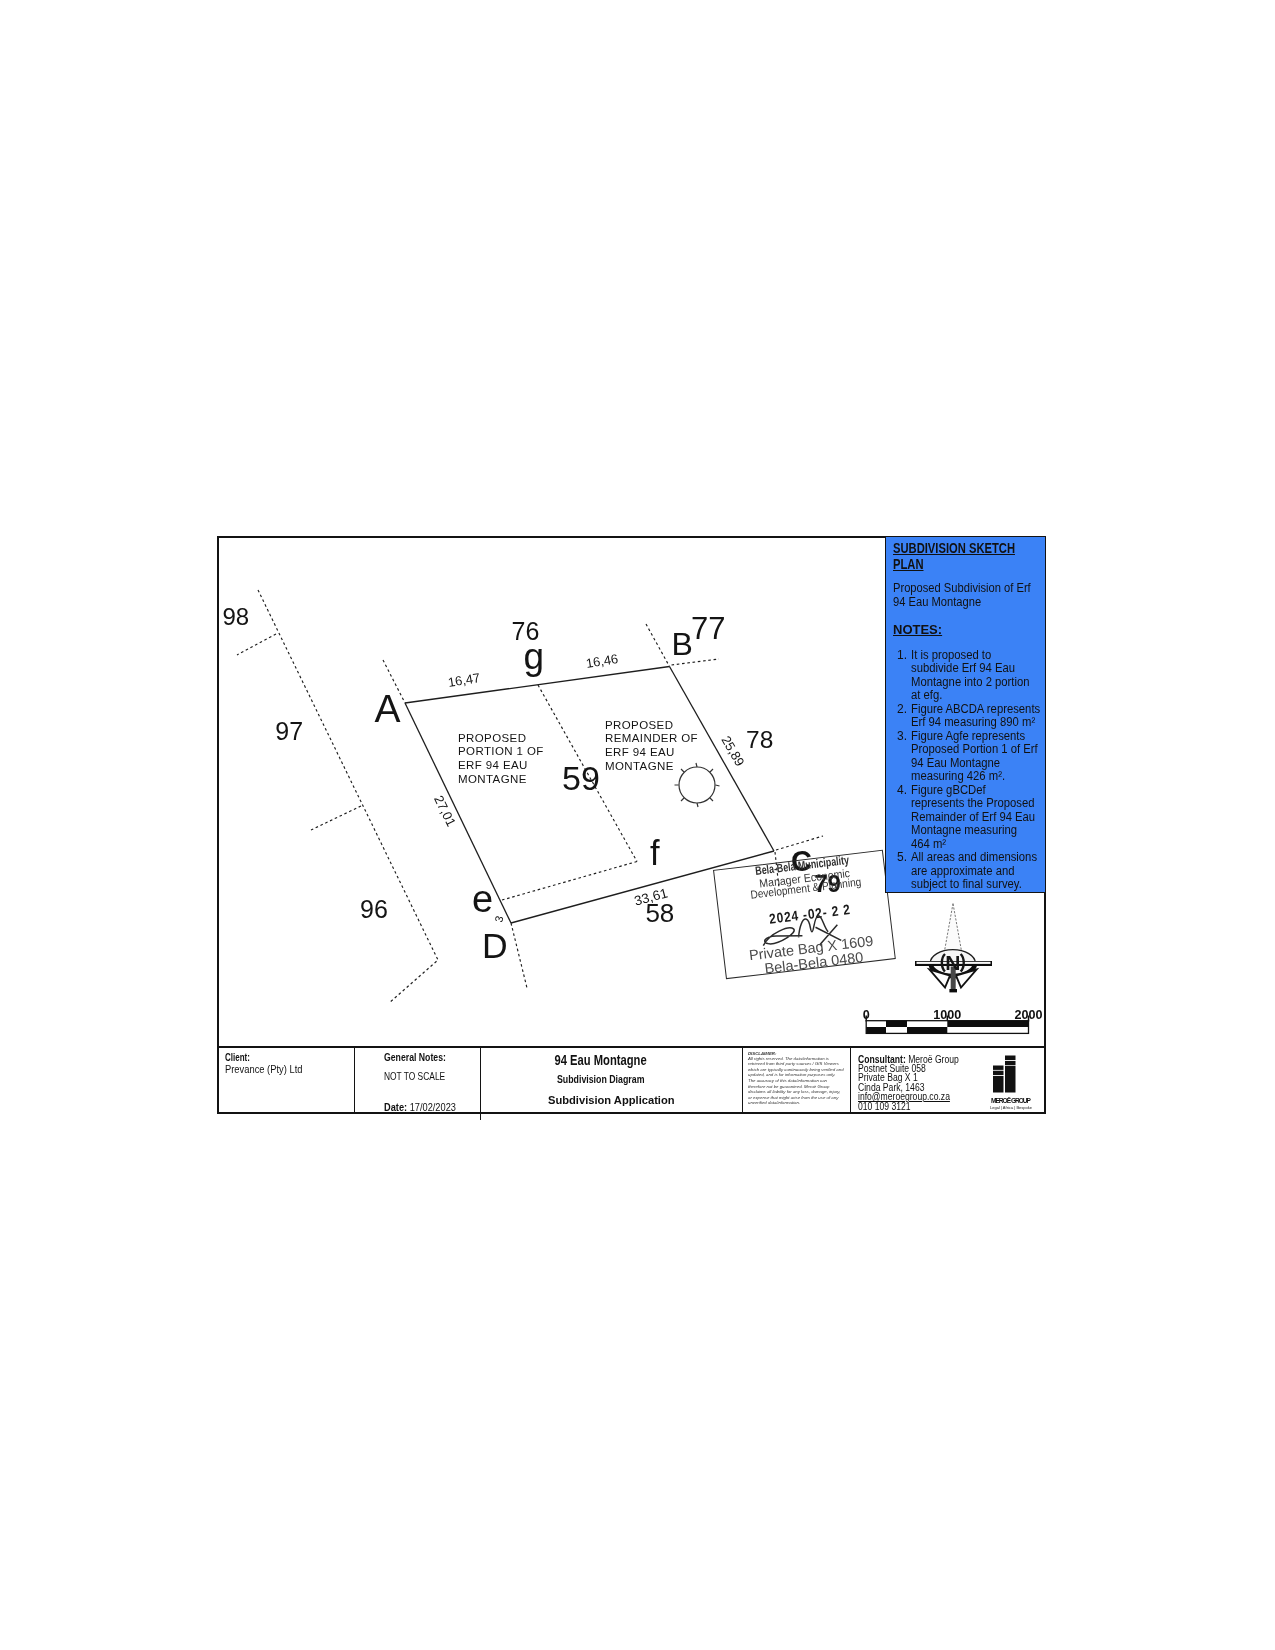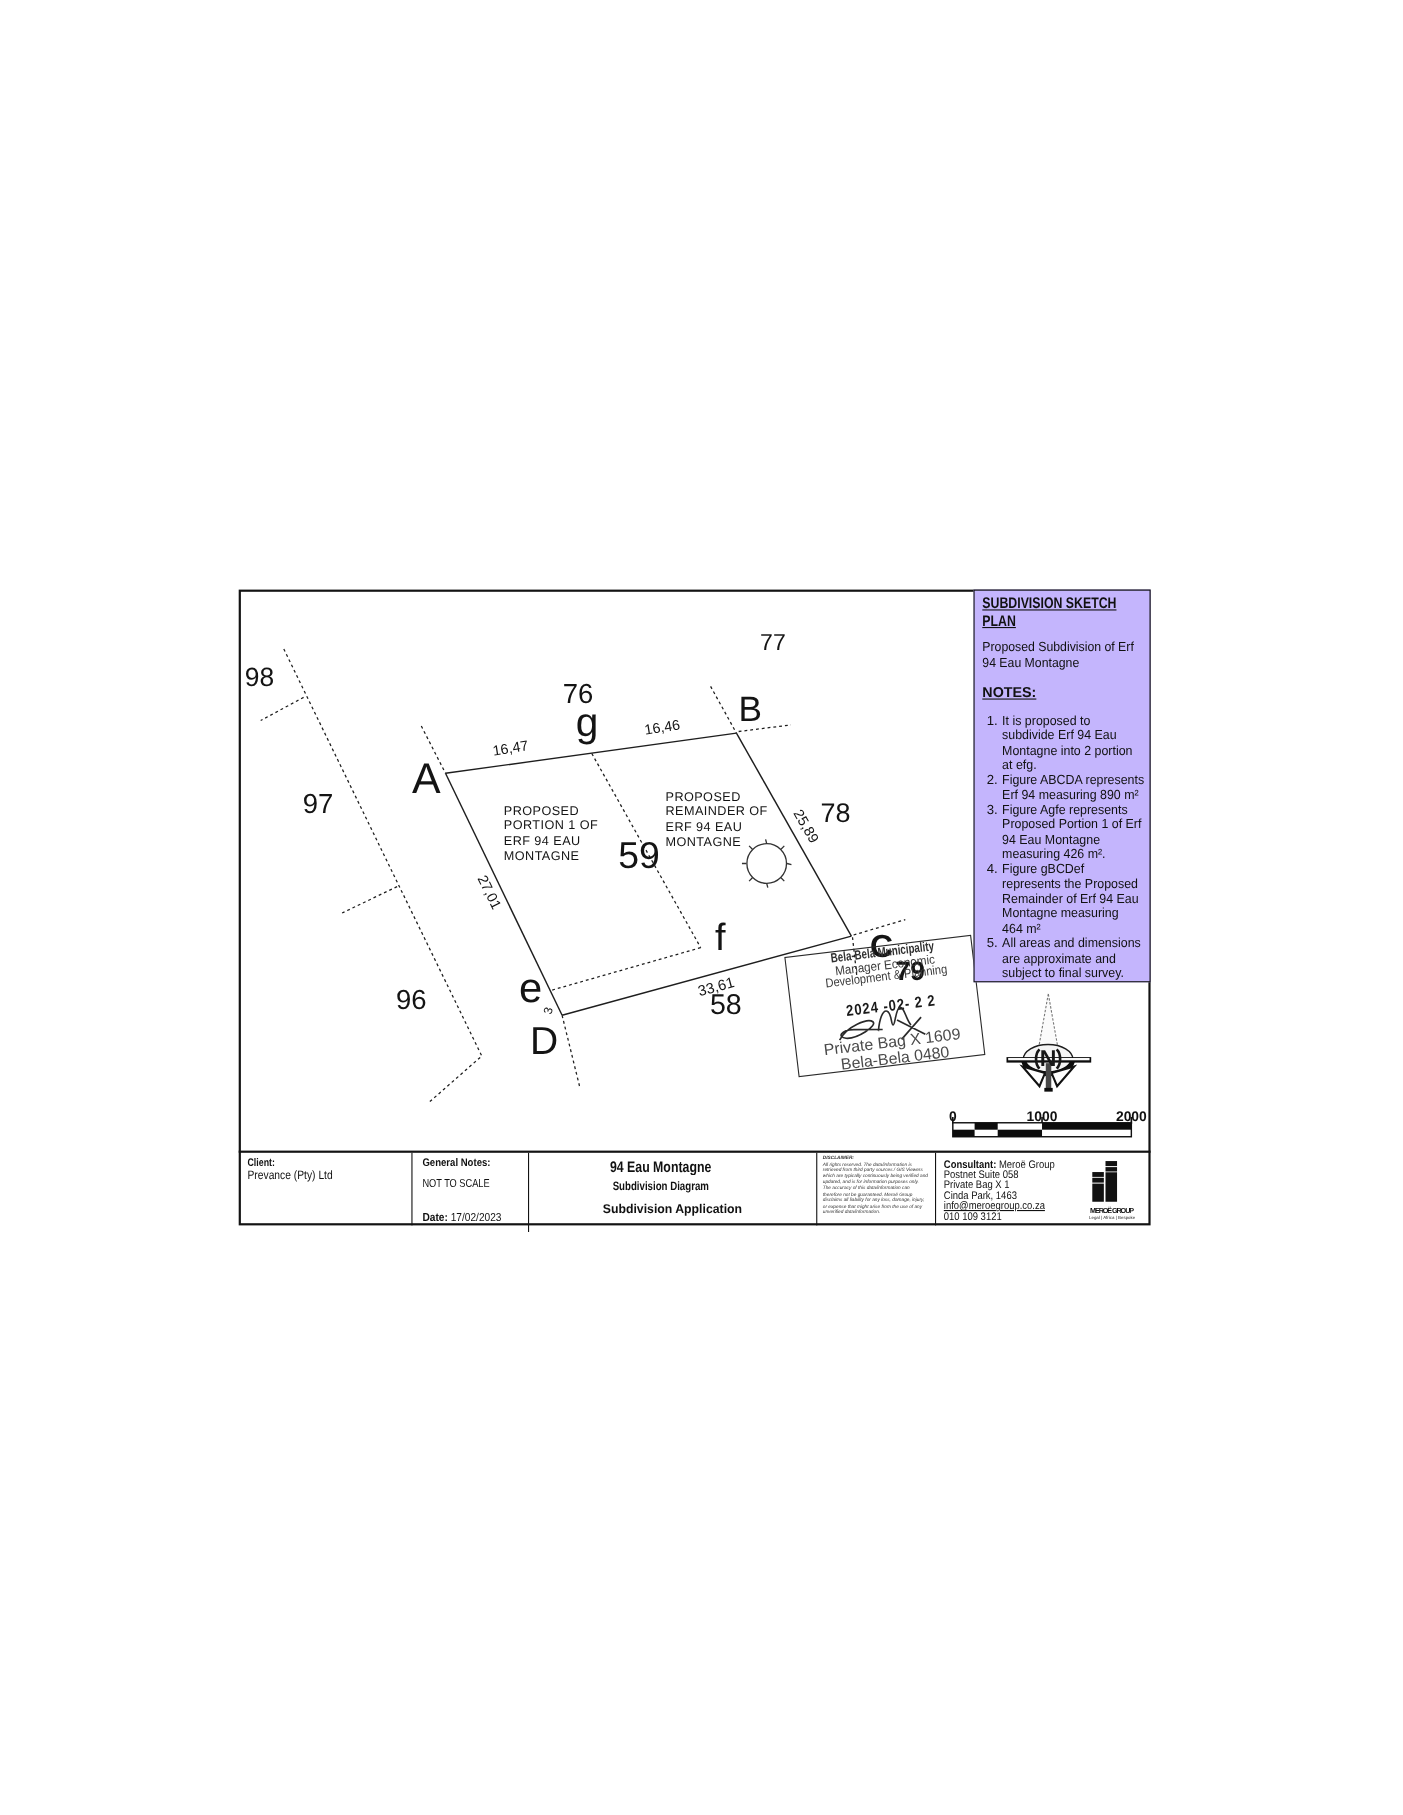--- a/index.html
+++ b/index.html
@@ -58,21 +58,21 @@
 </svg>
 
 <div class="lbl" style="left:222.5px;top:603px;font-size:24px;">98</div>
 
 <div class="lbl" style="left:275.3px;top:716.6px;font-size:25px;">97</div>
 
 <div class="lbl" style="left:360px;top:894.8px;font-size:25px;">96</div>
 
 <div class="lbl" style="left:511.5px;top:616.6px;font-size:25px;">76</div>
 
-<div class="lbl" style="left:691px;top:573px;font-size:21px;text-align:center;">77</div>
+<div class="lbl" style="left:691px;top:611px;font-size:31px;text-align:center;">77</div>
 
 <div class="lbl" style="left:746px;top:725.7px;font-size:24.5px;">78</div>
 
 <div class="lbl" style="left:814.2px;top:870.1px;font-size:24px;font-weight:bold;">79</div>
 
 <div class="lbl" style="left:645.4px;top:898.1px;font-size:26px;">58</div>
 
 <div class="lbl" style="left:562px;top:758.9px;font-size:34px;">59</div>
 
 <div class="lbl" style="left:374.5px;top:687px;font-size:39px;">A</div>
@@ -151,40 +151,40 @@
     <text x="178.5" y="17" text-anchor="middle">2000</text>
   </g>
   <path d="M16.2,13.5 l0,6 M97.3,13.5 l0,6 M178.5,13.5 l0,6" stroke="#111" stroke-width="1.5"></path>
   <rect x="16.2" y="18.7" width="162.3" height="12.7" fill="#fff" stroke="#111" stroke-width="1.3"></rect>
   <rect x="36" y="18.7" width="21" height="6.3" fill="#0d0d0d"></rect>
   <rect x="97.3" y="18.7" width="81.2" height="6.3" fill="#0d0d0d"></rect>
   <rect x="16.2" y="25" width="19.8" height="6.4" fill="#0d0d0d"></rect>
   <rect x="57" y="25" width="40.3" height="6.4" fill="#0d0d0d"></rect>
 </svg>
 
-<div class="abs" style="left:885px;top:536px;width:161px;height:357px;border:1.8px solid #131313;box-sizing:border-box;background:#c4b5fd;">
+<div class="abs" style="left:885px;top:536px;width:161px;height:357px;border:1.8px solid #131313;box-sizing:border-box;background:#3b82f6;">
 
   <div style="margin:4px 0 0 7px;font-size:14px;font-weight:bold;line-height:15.7px;white-space:nowrap;transform:scaleX(.8);transform-origin:left top;"><span style="text-decoration:underline;">SUBDIVISION SKETCH</span><br><span style="text-decoration:underline;">PLAN</span></div>
 
   <div style="margin:10px 0 0 7px;font-size:12px;line-height:13.8px;white-space:nowrap;transform:scaleX(.93);transform-origin:left top;">Proposed Subdivision of Erf<br>94 Eau Montagne</div>
 
   <div style="margin:12px 0 0 7px;font-size:13px;font-weight:bold;"><span style="text-decoration:underline;">NOTES:</span></div>
 
   <div class="abs" style="left:11px;top:111.5px;font-size:12px;line-height:13.5px;">1.</div>
   <div class="abs" style="left:11px;top:165.5px;font-size:12px;line-height:13.5px;">2.</div>
   <div class="abs" style="left:11px;top:192.5px;font-size:12px;line-height:13.5px;">3.</div>
   <div class="abs" style="left:11px;top:246.5px;font-size:12px;line-height:13.5px;">4.</div>
   <div class="abs" style="left:11px;top:314px;font-size:12px;line-height:13.5px;">5.</div>
 
   <div class="abs" style="left:24.5px;top:111.5px;font-size:12px;line-height:13.5px;white-space:nowrap;transform:scaleX(.94);transform-origin:left top;">It is proposed to<br>subdivide Erf 94 Eau<br>Montagne into 2 portion<br>at efg.<br>Figure ABCDA represents<br>Erf 94 measuring 890 m²<br>Figure Agfe represents<br>Proposed Portion 1 of Erf<br>94 Eau Montagne<br>measuring 426 m².<br>Figure gBCDef<br>represents the Proposed<br>Remainder of Erf 94 Eau<br>Montagne measuring<br>464 m²<br>All areas and dimensions<br>are approximate and<br>subject to final survey.</div>
 </div>
 
 <div class="abs" style="left:217px;top:1046px;width:829px;height:68px;border-top:2.4px solid #131313;box-sizing:border-box;">
 
-  <div class="abs" style="left:0;top:0;width:158px;height:66px;border-right:1.6px solid #131313;box-sizing:border-box;">
+  <div class="abs" style="left:0;top:0;width:138px;height:66px;border-right:1.6px solid #131313;box-sizing:border-box;">
     <div style="margin:3.5px 0 0 8px;font-size:10px;font-weight:bold;white-space:nowrap;transform:scaleX(.8);transform-origin:left top;">Client:</div>
     <div style="margin:0 0 0 8px;font-size:11px;white-space:nowrap;transform:scaleX(.85);transform-origin:left top;">Prevance (Pty) Ltd</div>
   </div>
 
   <div class="abs" style="left:158px;top:0;width:106px;height:72px;border-right:1.6px solid #131313;box-sizing:border-box;">
     <div style="margin:3.5px 0 0 9px;font-size:10px;font-weight:bold;white-space:nowrap;transform:scaleX(.87);transform-origin:left top;">General Notes:</div>
     <div style="margin:7px 0 0 9px;font-size:10.5px;white-space:nowrap;transform:scaleX(.8);transform-origin:left top;">NOT TO SCALE</div>
     <div style="margin:19.5px 0 0 9px;font-size:10.5px;white-space:nowrap;transform:scaleX(.88);transform-origin:left top;"><b>Date:</b> 17/02/2023</div>
   </div>
 

